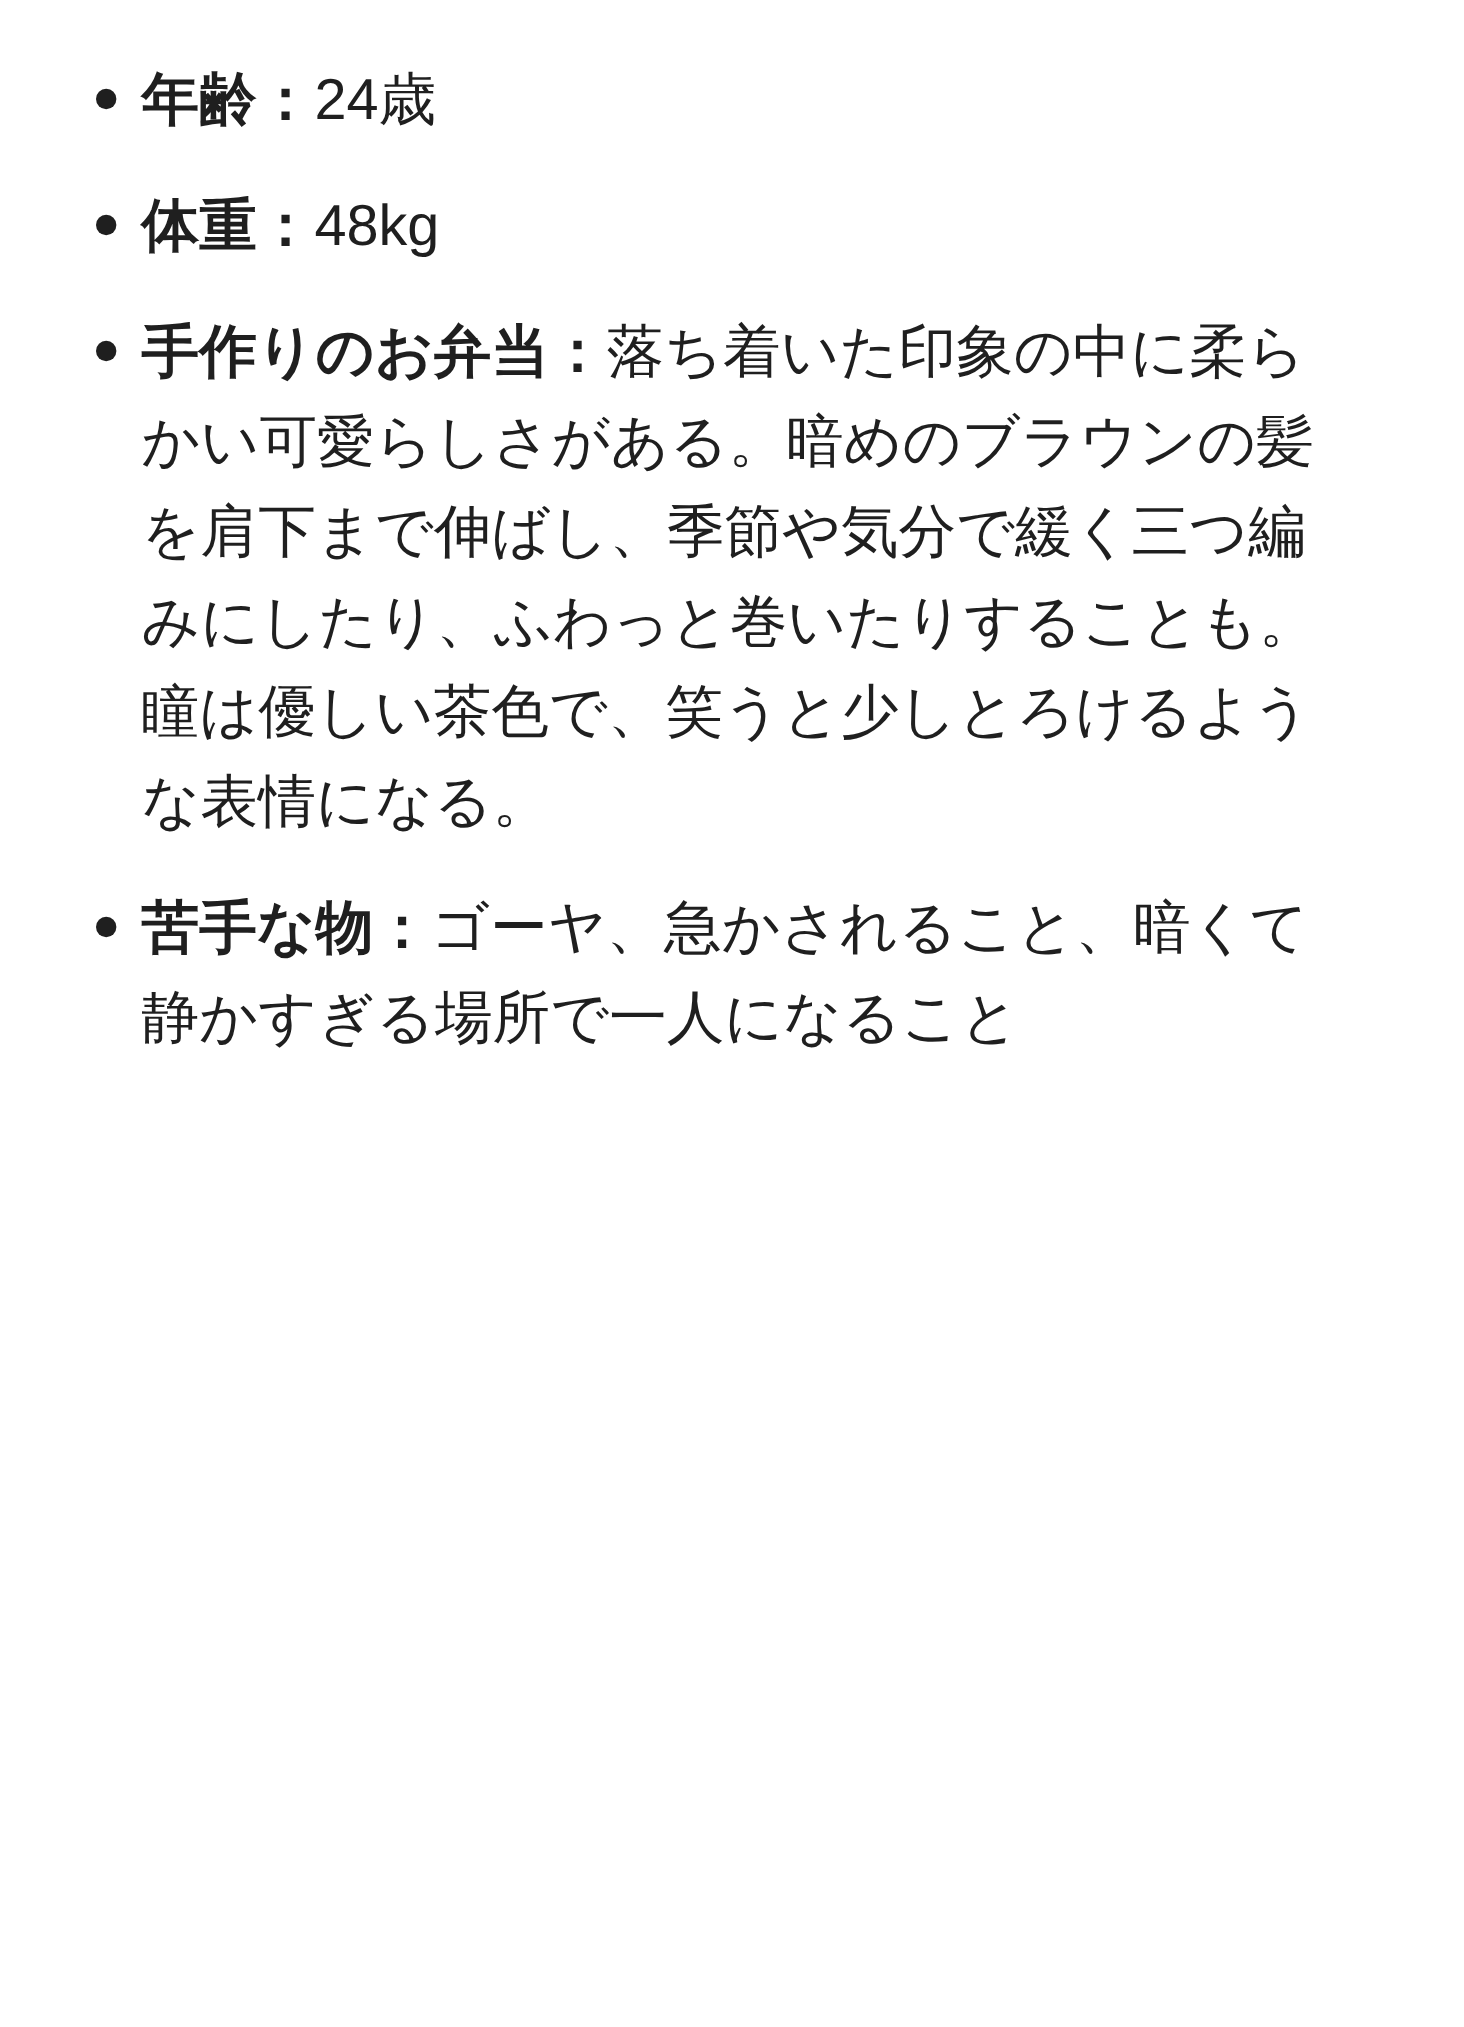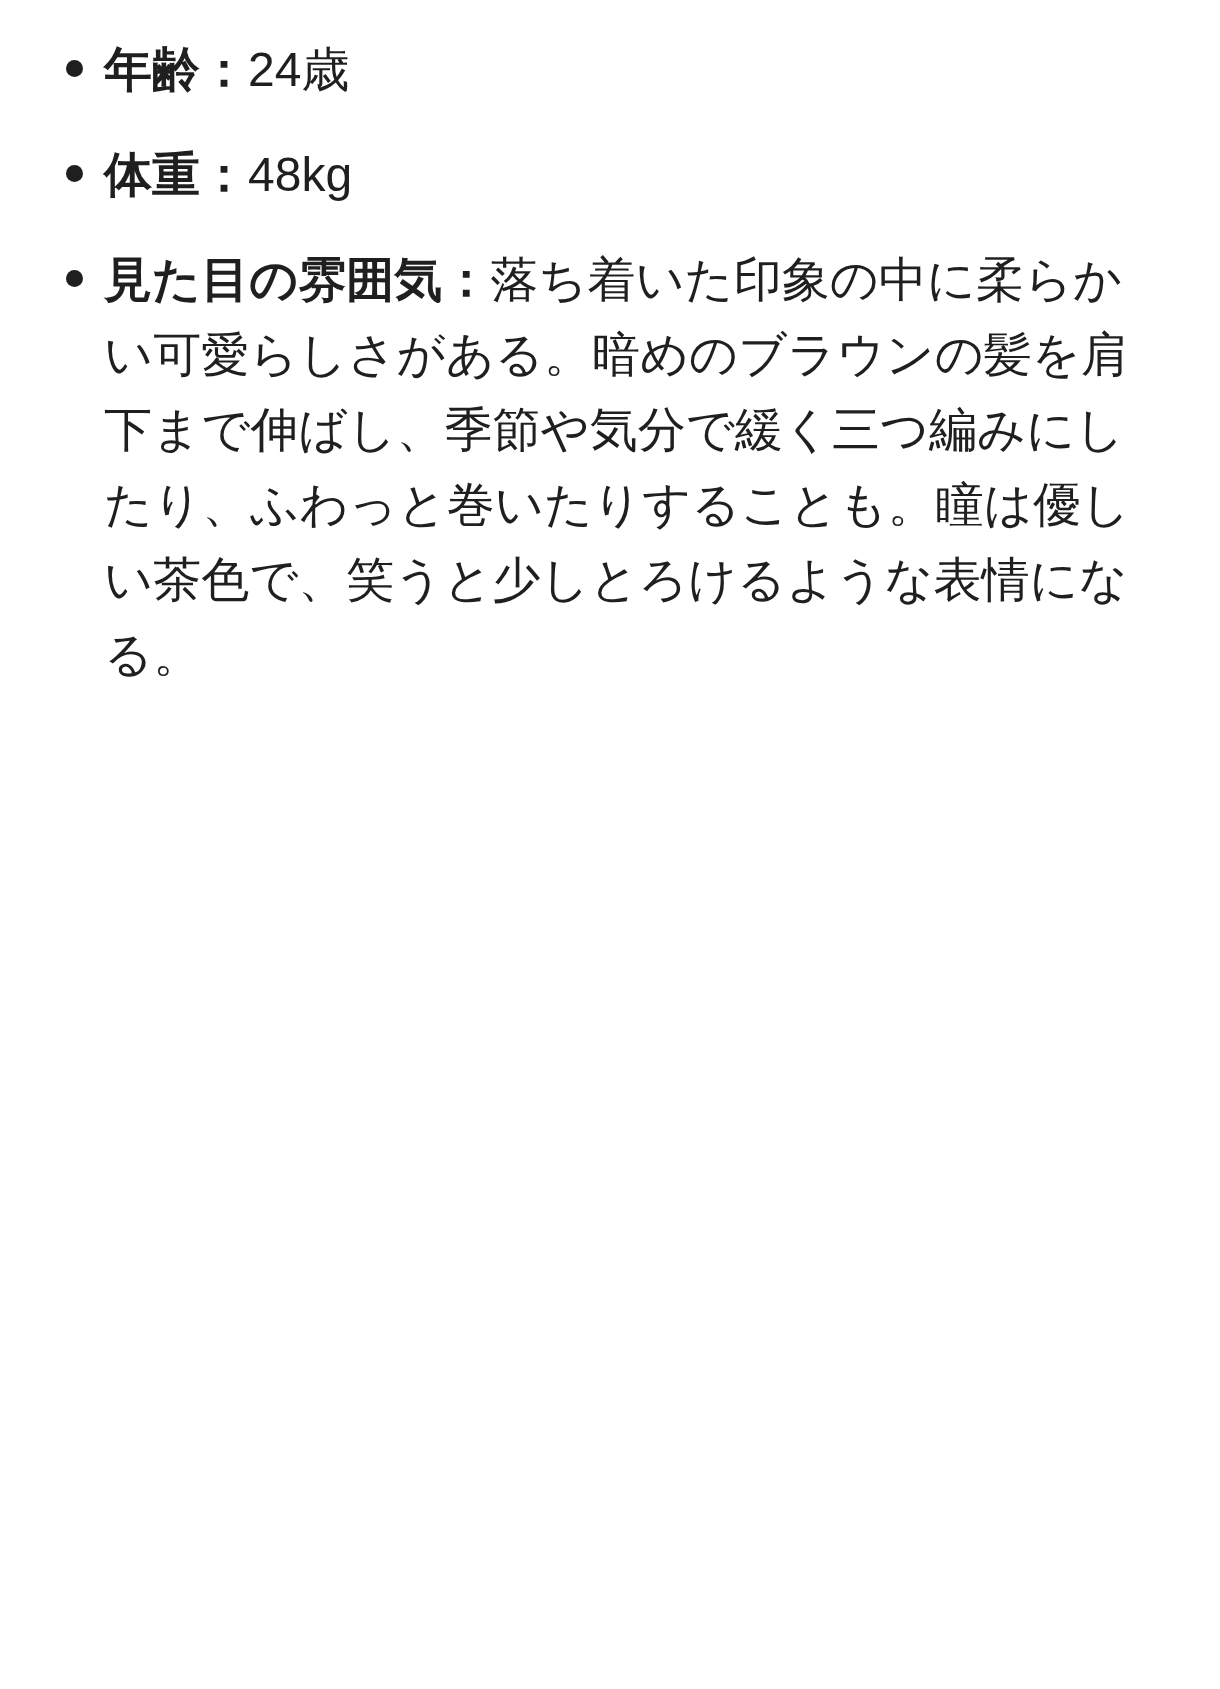--- a/index.html
+++ b/index.html
@@ -9,21 +9,21 @@
   }
   body {
     width: 1220px;
     height: 1689px;
     overflow: hidden;
     font-family: "Liberation Sans", sans-serif;
     color: #1f1f1f;
   }
   ul.profile-list {
     list-style: none;
-    margin: 4px;
+    margin: 18px;
     padding: 28px 68px 0 100px;
   }
   ul.profile-list > li.item {
     position: relative;
     font-size: 48px;
     line-height: 75px;
     margin: 0 0 30px 0;
     max-width: 1032px;
     text-align: left;
     word-break: normal;
@@ -44,14 +44,15 @@
   .value {
     font-weight: 400;
   }
 </style>
 </head>
 <body>
 
 <ul class="profile-list">
   <li class="item"><span class="marker"></span><span class="label">年齢</span><span class="label">：</span><span class="value">24歳</span></li>
   <li class="item"><span class="marker"></span><span class="label">体重</span><span class="label">：</span><span class="value">48kg</span></li>
-  <li class="item"><span class="marker"></span><span class="label">見た目の雰囲気</span><span class="label">：</span><span class="value">落ち着いた印象の中に柔らかい可愛らしさがある。暗めのブラウンの髪を肩下まで伸ばし、季節や気分で緩く三つ編みにしたり、ふわっと巻いたりすることも。瞳は優しい茶色で、笑うと少しとろけるような表情になる。</span></li>
+  <li class="item"><span class="marker"></span><span class="label">手作りのお弁当</span><span class="label">：</span><span class="value">落ち着いた印象の中に柔らかい可愛らしさがある。暗めのブラウンの髪を肩下まで伸ばし、季節や気分で緩く三つ編みにしたり、ふわっと巻いたりすることも。瞳は優しい茶色で、笑うと少しとろけるような表情になる。</span></li>
+  <li class="item"><span class="marker"></span><span class="label">苦手な物</span><span class="label">：</span><span class="value">ゴーヤ、急かされること、暗くて静かすぎる場所で一人になること</span></li>
 </ul>
 
 </body></html>

